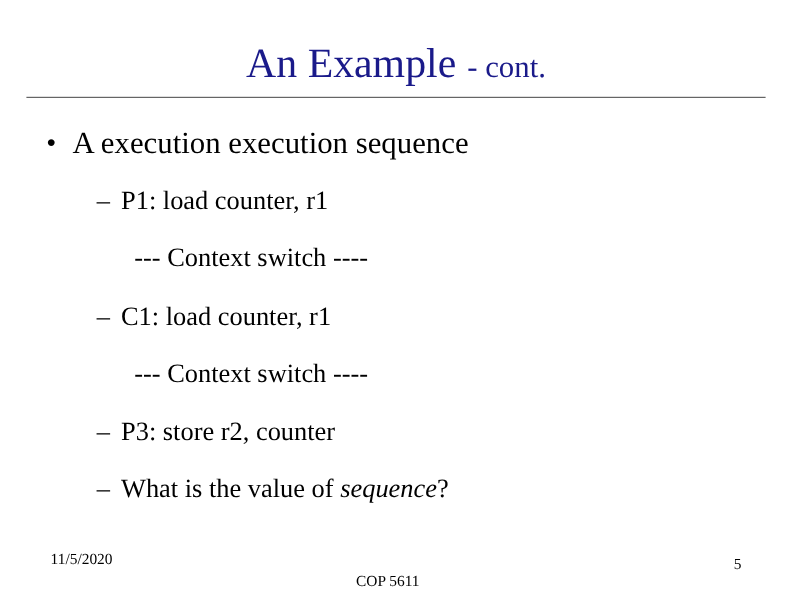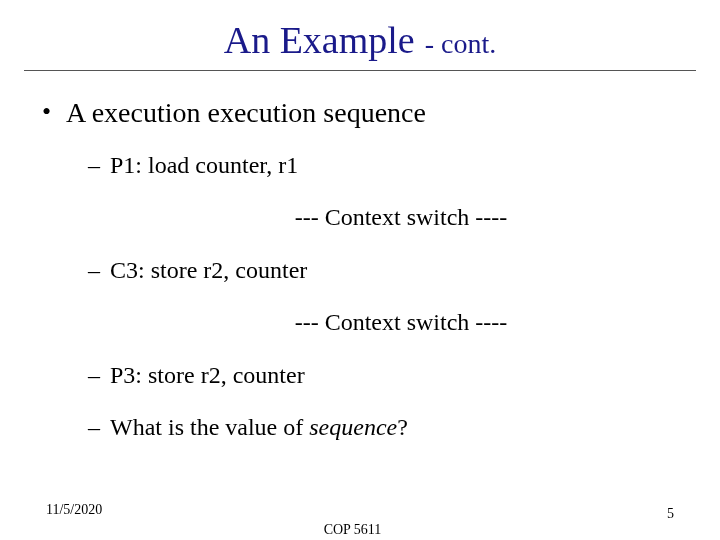--- a/index.html
+++ b/index.html
@@ -13,21 +13,21 @@
     overflow: hidden;
   }
   .slide {
     width: 720px;
     height: 540px;
     position: relative;
     box-sizing: border-box;
   }
   .title-wrap {
     text-align: center;
-    padding-top: 18px;
+    padding-top: 36px;
   }
   .title-main {
     font-size: 38px;
     color: #1a1a8a;
     display: inline;
   }
   .title-sub {
     font-size: 28px;
     color: #1a1a8a;
     display: inline;
@@ -62,21 +62,20 @@
     line-height: 1.35;
   }
   .l2.dash::before {
     content: "–";
     position: absolute;
     left: 0;
     top: 0;
   }
   .l2.indent {
     padding-left: 34px;
-    text-align: center;
   }
   .ital { font-style: italic; }
   .footer {
     position: absolute;
     bottom: 18px;
     left: 0;
     width: 720px;
     font-size: 14px;
     color: #000;
   }
@@ -93,21 +92,21 @@
     <span class="title-main">An Example</span>
     <span class="title-sub">- cont.</span>
   </div>
   <hr class="rule">
 
   <div class="content">
     <div class="l1">A execution execution sequence</div>
 
     <div class="l2 dash">P1:  load counter, r1</div>
     <div class="l2 indent">--- Context switch ----</div>
-    <div class="l2 dash">C3: store r2, counter</div>
+    <div class="l2 dash">C1: load counter, r1</div>
     <div class="l2 indent">--- Context switch ----</div>
     <div class="l2 dash">P3:  store r2, counter</div>
 
     <div class="l2 dash">
       <span>What is the value of </span><span class="ital">sequence</span><span>?</span>
     </div>
   </div>
 
   <div class="footer">
     <span class="f-left">11/5/2020</span>

